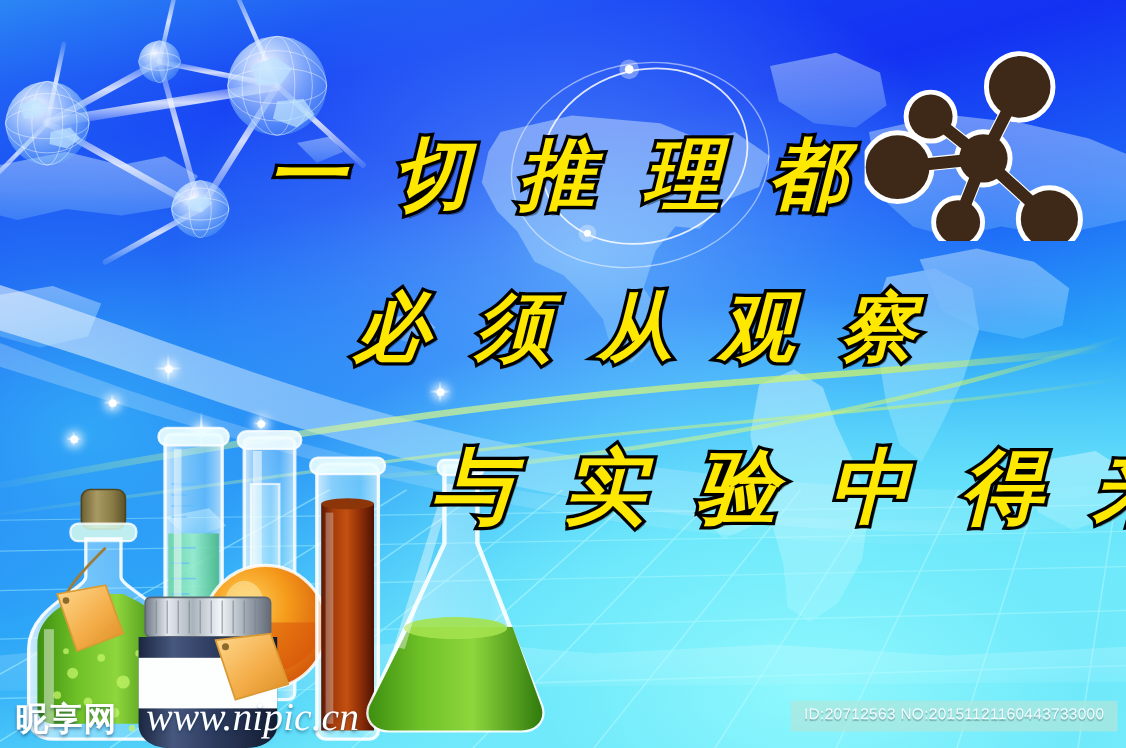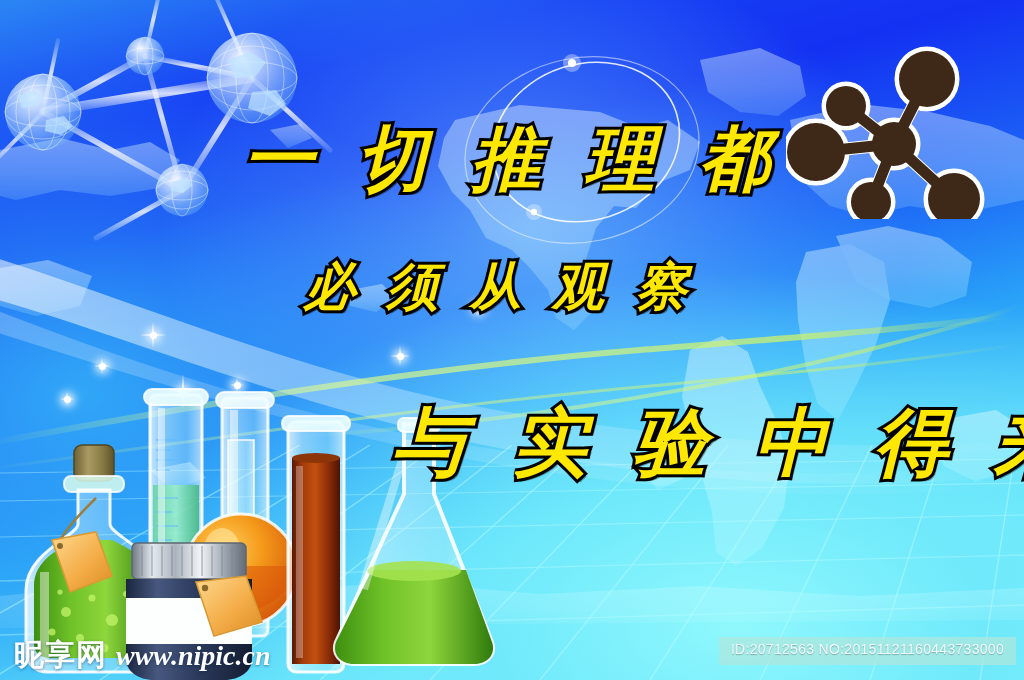--- a/index.html
+++ b/index.html
@@ -61,33 +61,33 @@
     font-weight:700;font-style:italic;
     color:#ffe800;
     -webkit-text-stroke:6px #000;
     paint-order:stroke fill;
     text-shadow:
       3px 3px 0 rgba(0,0,0,.35),
       0 0 1px #000;
     letter-spacing:.14em;
   }
   .l1{left:243px;top:113px;font-size:70px;text-align:center;}
-  .l2{left:304px;top:253px;font-size:51px;}
+  .l2{left:322px;top:253px;font-size:68px;}
   .l3{left:392px;top:394px;font-size:74px;}
 
   
-  .watermark{position:absolute;left:14px;bottom:10px;display:flex;align-items:flex-end;gap:9px;}
+  .watermark{position:absolute;left:14px;bottom:10px;display:flex;align-items:flex-end;gap:26px;}
   .wm-cn{
     font-family:"DejaVu Sans","Liberation Sans",sans-serif;
     font-weight:700;font-size:30px;color:#ffffff;line-height:1;
     text-shadow:0 1px 3px rgba(0,40,80,.5);letter-spacing:1px;
   }
   .wm-url{
     font-family:"Liberation Serif","DejaVu Serif",serif;
-    font-style:italic;font-weight:700;font-size:28px;color:#ffffff;line-height:1;
+    font-style:italic;font-weight:400;font-size:36px;color:#ffffff;line-height:1;
     text-shadow:0 1px 3px rgba(0,40,80,.5);
   }
 
   
   .idstrip{
     position:absolute;right:8px;bottom:15px;
     background:rgba(175,230,220,.72);
     padding:4px 12px 8px;
     color:#f2fbff;font-size:14px;letter-spacing:.3px;
     font-family:"Liberation Sans","DejaVu Sans",sans-serif;

